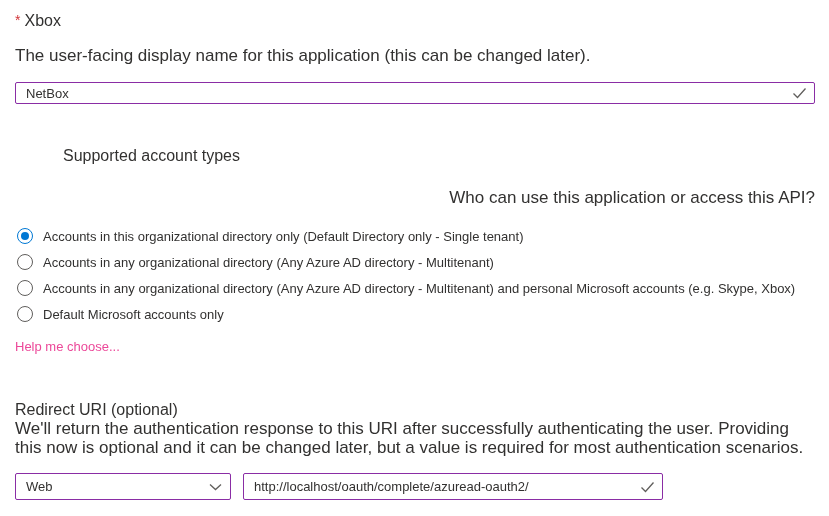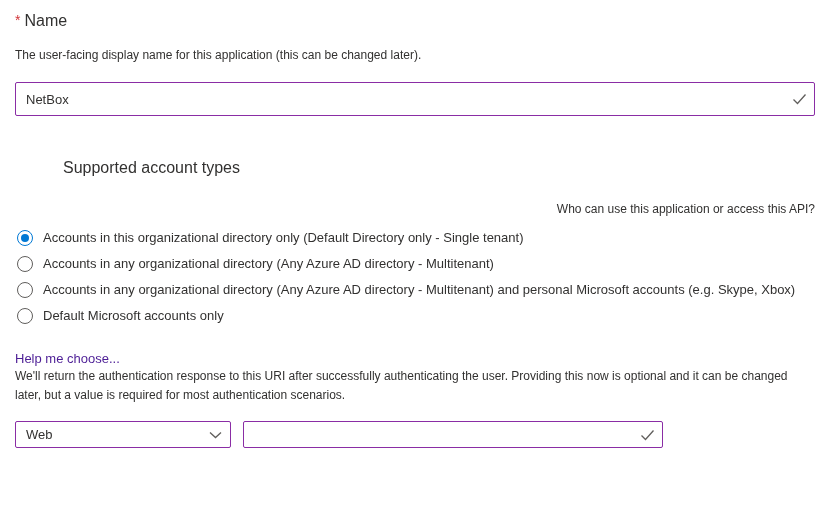--- a/index.html
+++ b/index.html
@@ -12,34 +12,34 @@
   .page { padding:8px 14px 0 15px; width:829px; }
 
   .section-title {
     font-size:16px;
     font-weight:400;
     color:#323130;
   }
   .required-star { color:#d13438; margin-right:4px; font-size:14px; vertical-align:1px; }
 
   .desc {
-    font-size:12px;
+    font-size:17px;
     color:#323130;
     line-height:19px;
     max-width:800px;
   }
 
   
   #name-title { margin-top:4px; }
   #name-desc { margin-top:16px; }
 
   .text-input-wrap {
     position:relative;
     margin-top:17px;
-    height:34px;
+    height:22px;
     border:1px solid #8a2da5;
     border-radius:2px;
     background:#fff;
     display:flex;
     align-items:center;
   }
   #name-input-wrap { width:800px; }
   .text-input {
     border:none; outline:none;
     font-family:inherit;
@@ -55,21 +55,21 @@
     transform:translateY(-50%);
     display:flex; align-items:center;
   }
 
   
   #acct-title { margin-top:43px;margin-left:48px; }
   #acct-question { margin-top:23px;text-align:right; }
   .options { margin-top:11px; }
   .option-row {
     display:flex;
-    align-items:flex-start;
+    align-items:flex-end;
     height:26px;
     cursor:pointer;
   }
   .radio {
     width:16px; height:16px;
     border-radius:50%;
     border:1px solid #605e5c;
     margin:0 10px 0 2px;
     position:relative;
     flex:0 0 auto;
@@ -82,21 +82,21 @@
     inset:3px;
     border-radius:50%;
     background:#0078d4;
   }
   .option-label { font-size:13px; color:#323130; white-space:nowrap; }
 
   .help-link {
     display:inline-block;
     margin-top:17px;
     font-size:13px;
-    color:#4c1d95;
+    color:#ec4899;
     text-decoration:none;
     cursor:pointer;
   }
 
   
   #redirect-title { margin-top:46px; }
   #redirect-desc { }
 
   .uri-row { margin-top:16px; display:flex; align-items:center; }
   .platform-select {
@@ -123,21 +123,21 @@
     width:420px;
     height:27px;
   }
 </style>
 </head>
 <body>
 
 <div class="page">
 
   
-  <div class="section-title" id="name-title"><span class="required-star">*</span><span>Name</span></div>
+  <div class="section-title" id="name-title"><span class="required-star">*</span><span>Xbox</span></div>
 
   <div class="desc" id="name-desc">The user-facing display name for this application (this can be changed later).</div>
 
   <div class="text-input-wrap" id="name-input-wrap">
     <input class="text-input" type="text" value="NetBox" style="">
     <span class="valid-check">
       <svg width="15" height="12" viewBox="0 0 15 12">
         <path d="M1.5 6.5 L5.5 10.5 L13.5 1.5" fill="none" stroke="#605e5c" stroke-width="1.3"></path>
       </svg>
     </span>
@@ -166,34 +166,36 @@
 
   <div class="option-row">
     <span class="radio"></span>
     <span class="option-label">Default Microsoft accounts only</span>
   </div>
 </div>
 
   <a class="help-link">Help me choose...</a>
 
   
+  <div class="section-title" id="redirect-title">Redirect URI (optional)</div>
 
   <div class="desc" id="redirect-desc">We'll return the authentication response to this URI after successfully authenticating the user. Providing this now is optional and it can be changed later, but a value is required for most authentication scenarios.</div>
 
   <div class="uri-row">
     <div class="platform-select">
       <span>Web</span>
       <span class="chevron">
         <svg width="13" height="8" viewBox="0 0 13 8">
           <path d="M1 1.5 L6.5 6.5 L12 1.5" fill="none" stroke="#605e5c" stroke-width="1.3"></path>
         </svg>
       </span>
     </div>
 
     <div class="text-input-wrap" id="uri-input-wrap" style="margin-top:0;">
+      <input class="text-input" type="text" value="http://localhost/oauth/complete/azuread-oauth2/" style="">
       <span class="valid-check">
         <svg width="15" height="12" viewBox="0 0 15 12">
           <path d="M1.5 6.5 L5.5 10.5 L13.5 1.5" fill="none" stroke="#605e5c" stroke-width="1.3"></path>
         </svg>
       </span>
     </div>
   </div>
 
 </div>
 

